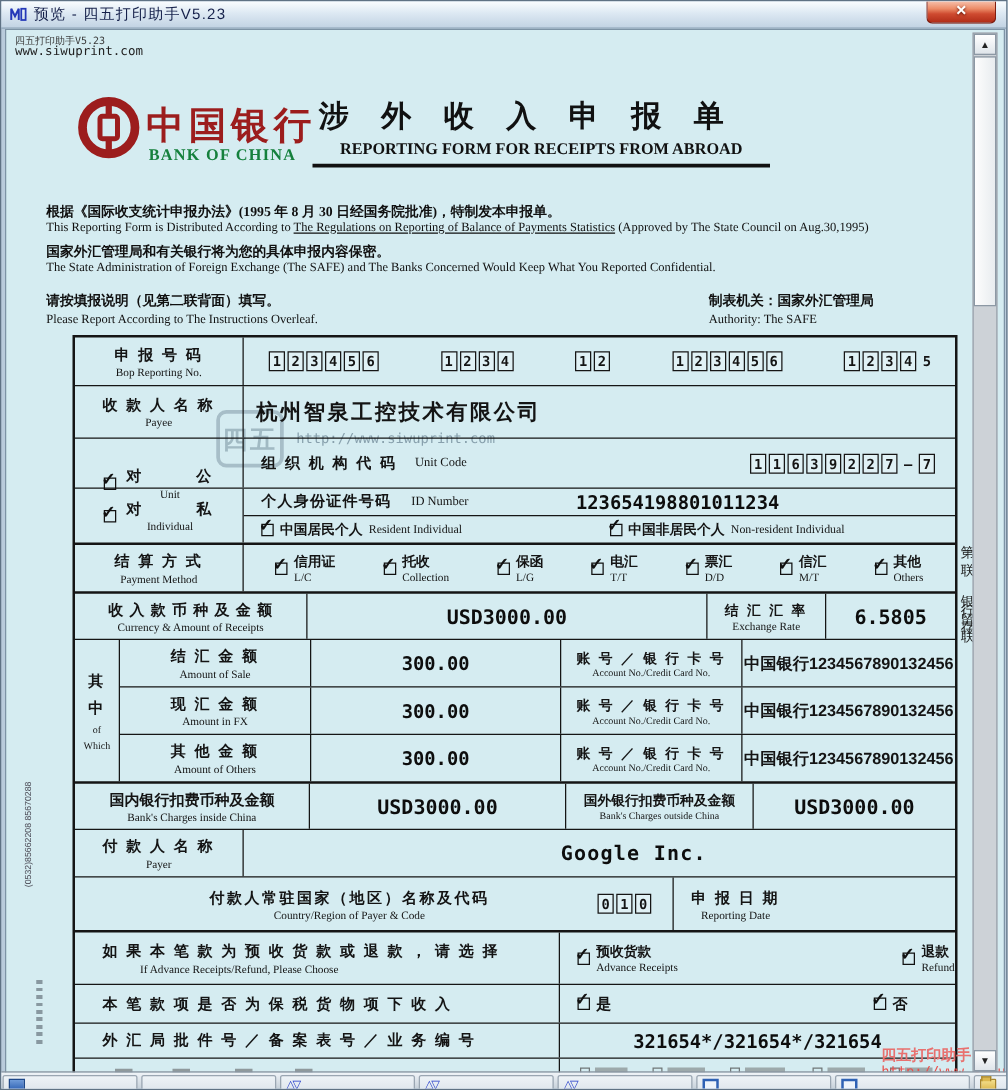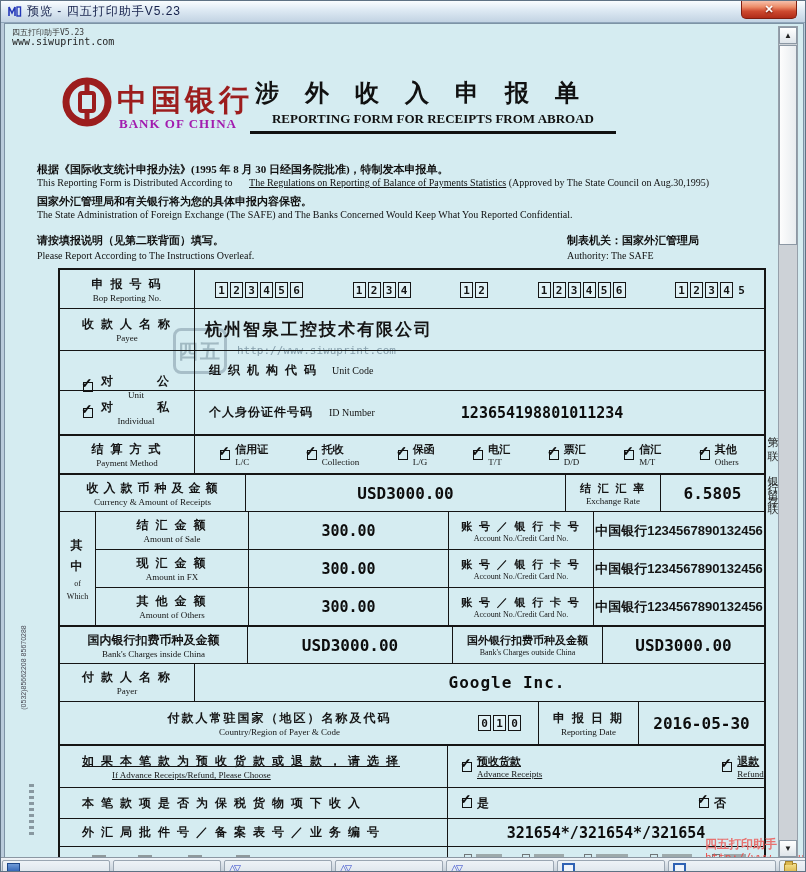--- a/index.html
+++ b/index.html
@@ -10,26 +10,26 @@
   .app-icon{width:15px;height:15px;margin-right:5px;flex:none;}
   .title-text{font-size:12px;color:#15204a;letter-spacing:1px;}
   .close-btn{position:absolute;right:8px;top:0;width:56px;height:18px;background:linear-gradient(#f6c0ab,#ec8c68 35%,#ce4a30 60%,#b02c18);border:1px solid #7e1d10;border-top:none;border-radius:0 0 5px 5px;color:#fff;font-weight:bold;font-size:11px;text-align:center;line-height:17px;text-shadow:0 1px 2px #5e0e04;cursor:pointer;}
   
   .content{position:absolute;left:3px;top:22px;width:800px;height:836px;background:#d5ecf1;border:1px solid #7d93a5;overflow:hidden;}
   .pv1{position:absolute;left:7px;top:3px;font:8px "DejaVu Sans Mono",monospace;color:#3a3a3a;}
   .pv2{position:absolute;left:7px;top:12px;font:10px "DejaVu Sans Mono",monospace;color:#222;}
   
   .boc-logo{position:absolute;left:56px;top:52px;}
   .boc-cn{position:absolute;left:112px;top:56px;font:bold 30px "Liberation Serif",serif;color:#9c1d1d;letter-spacing:4px;}
-  .boc-en{position:absolute;left:114px;top:92px;font:bold 13px "Liberation Serif",serif;color:#a21caf;letter-spacing:1px;}
+  .boc-en{position:absolute;left:114px;top:92px;font:bold 13px "Liberation Serif",serif;color:#15803d;letter-spacing:1px;}
   .form-title-cn{position:absolute;left:250px;top:53px;font:bold 24px "Liberation Serif",serif;color:#111;letter-spacing:26px;white-space:nowrap;}
   .form-title-en{position:absolute;left:245px;top:87px;width:366px;text-align:center;font:bold 13px "Liberation Serif",serif;color:#111;border-bottom:3px solid #111;padding-bottom:4px;}
   .p-cn{position:absolute;font:bold 11px "Liberation Serif",serif;color:#101010;white-space:nowrap;}
   .p-en{position:absolute;font:10px "Liberation Serif",serif;color:#101010;white-space:nowrap;}
-  .u{text-decoration:underline;margin-left:14px;}
+  .u{text-decoration:underline;}
   
   .form{position:absolute;left:53px;top:244px;width:708px;border:2px solid #151515;background:transparent;color:#141414;}
   .r{display:flex;border-top:1px solid #151515;align-items:stretch;}
   .r:first-child{border-top:none;}
   .r.thick{border-top:2px solid #151515;}
   .c{border-left:1px solid #151515;}
   .lab{width:134px;display:flex;flex-direction:column;align-items:center;justify-content:center;flex:none;}
   .lcn{font:bold 12px "Liberation Serif",serif;letter-spacing:2px;}
   .len{font:9px "Liberation Serif",serif;}
   .val{font:bold 15px "DejaVu Sans Mono",monospace;color:#0d0d0d;}
@@ -146,37 +146,50 @@
         <div class="lab" style="flex-direction:row;gap:8px;align-items:center;margin-top:32px;">
           <span class="cb"></span>
           <span style="display:flex;flex-direction:column;align-items:center;">
             <span class="lcn">对　　　公</span>
             <span class="len">Unit</span>
           </span>
         </div>
         <div class="c" style="flex:1;display:flex;align-items:center;padding-left:14px;gap:14px;">
           <span class="lcn">组 织 机 构 代 码</span>
           <span class="len" style="font-size:10px;">Unit Code</span>
+          <span style="margin-left:auto;padding-right:14px;"><span class="dbox">1</span><span class="dbox">1</span><span class="dbox">6</span><span class="dbox">3</span><span class="dbox">9</span><span class="dbox">2</span><span class="dbox">2</span><span class="dbox">7</span><span class="dbox nob">—</span><span class="dbox">7</span></span>
         </div>
       </div>
 
       <div class="r" style="height:44px;">
         <div class="lab" style="flex-direction:row;gap:8px;align-items:center;">
           <span class="cb"></span>
           <span style="display:flex;flex-direction:column;align-items:center;">
             <span class="lcn">对　　　私</span>
             <span class="len">Individual</span>
           </span>
         </div>
         <div class="c" style="flex:1;display:flex;flex-direction:column;">
           <div style="flex:1;display:flex;align-items:center;padding-left:14px;gap:16px;">
             <span class="lcn" style="letter-spacing:1px;">个人身份证件号码</span>
             <span class="len" style="font-size:10px;">ID Number</span>
             <span class="val" style="margin-left:70px;">123654198801011234</span>
           </div>
+          <div style="flex:1;display:flex;align-items:center;padding-left:14px;border-top:1px solid #151515;">
+            <span class="opt">
+              <span class="cb"></span>
+              <span style="font:bold 11px 'Liberation Serif',serif;">中国居民个人</span>
+              <span class="len" style="font-size:9.5px;">Resident Individual</span>
+            </span>
+            <span class="opt" style="margin-left:118px;">
+              <span class="cb"></span>
+              <span style="font:bold 11px 'Liberation Serif',serif;">中国非居民个人</span>
+              <span class="len" style="font-size:9.5px;">Non-resident Individual</span>
+            </span>
+          </div>
         </div>
       </div>
 
       <div class="r thick" style="height:39px;">
         <div class="lab">
           <span class="lcn">结 算 方 式</span>
           <span class="len">Payment Method</span>
         </div>
         <div class="c" style="flex:1;display:flex;align-items:center;justify-content:space-around;padding:0 6px;">
           <span class="opt">
@@ -342,26 +355,23 @@
         </div>
         <div style="width:75px;display:flex;align-items:center;justify-content:center;">
             <span class="dbox">0</span>
             <span class="dbox">1</span>
             <span class="dbox">0</span>
           </div>
         <div class="c" style="width:100px;display:flex;flex-direction:column;align-items:center;justify-content:center;">
           <span class="lcn">申 报 日 期</span>
           <span class="len">Reporting Date</span>
         </div>
-        <div class="c" style="flex:1;display:flex;align-items:center;justify-content:center;">
-          <span class="val" style="font-size:16px;">2016-05-30</span>
-        </div>
-      </div>
-
-      <div class="r thick" style="height:43px;text-decoration:underline;">
+      </div>
+
+      <div class="r thick" style="height:43px;">
         <div style="width:387px;display:flex;flex-direction:column;align-items:flex-start;justify-content:center;padding-left:22px;">
           <span class="lcn">如 果 本 笔 款 为 预 收 货 款 或 退 款 ， 请 选 择</span>
           <span class="len" style="padding-left:30px;">If Advance Receipts/Refund, Please Choose</span>
         </div>
         <div class="c" style="flex:1;display:flex;align-items:center;">
           <span class="opt" style="margin-left:14px;">
             <span class="cb"></span>
             <span class="t">
                 <span class="cn">预收货款</span>
                 <span class="en">Advance Receipts</span>

